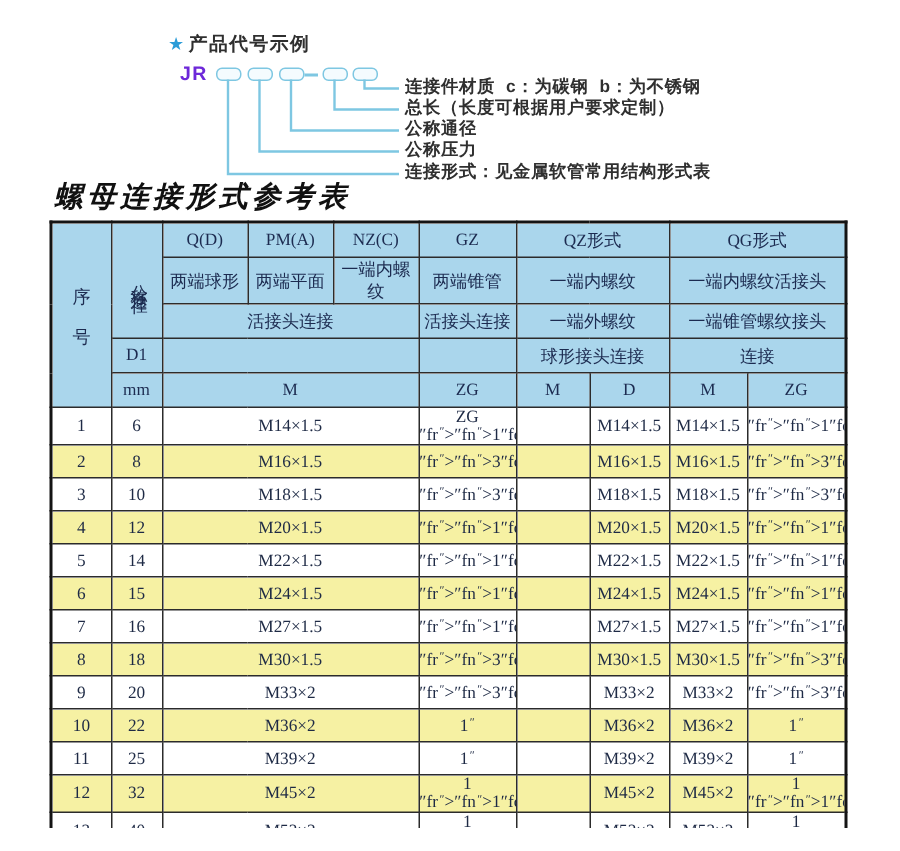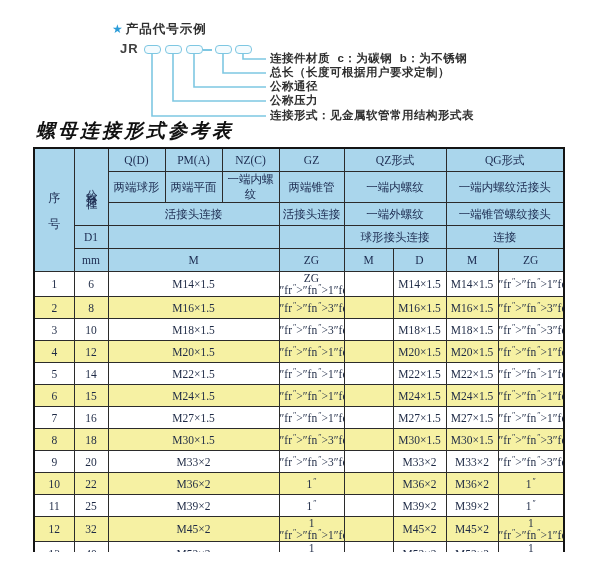--- a/index.html
+++ b/index.html
@@ -19,21 +19,21 @@
     border-radius:13px;
   }
   
   .example-title{
     position:absolute;left:112px;top:21px;font-size:12.5px;font-weight:bold;
     color:var(--label-text);letter-spacing:1px;white-space:pre;
   }
   .example-title .star{color:var(--star);margin-right:2px;font-size:12px;}
   .jr-label{
     position:absolute;left:120px;top:41px;font-size:13px;font-weight:bold;
-    color:#404040;letter-spacing:1px;
+    color:#6d28d9;letter-spacing:1px;
   }
   .code-box{
     position:absolute;top:45px;width:15px;height:7px;
     border:1.5px solid var(--cyan);border-radius:4px;background:#f4fbfe;
   }
   .code-dash{position:absolute;left:203px;top:49px;width:9px;height:2px;background:var(--cyan);}
   .connector-svg{position:absolute;left:0;top:0;width:600px;height:135px;}
   .dlabel{
     position:absolute;left:270px;height:13px;line-height:13px;
     font-size:11.5px;font-weight:bold;color:var(--label-text);white-space:pre;letter-spacing:0.5px;

